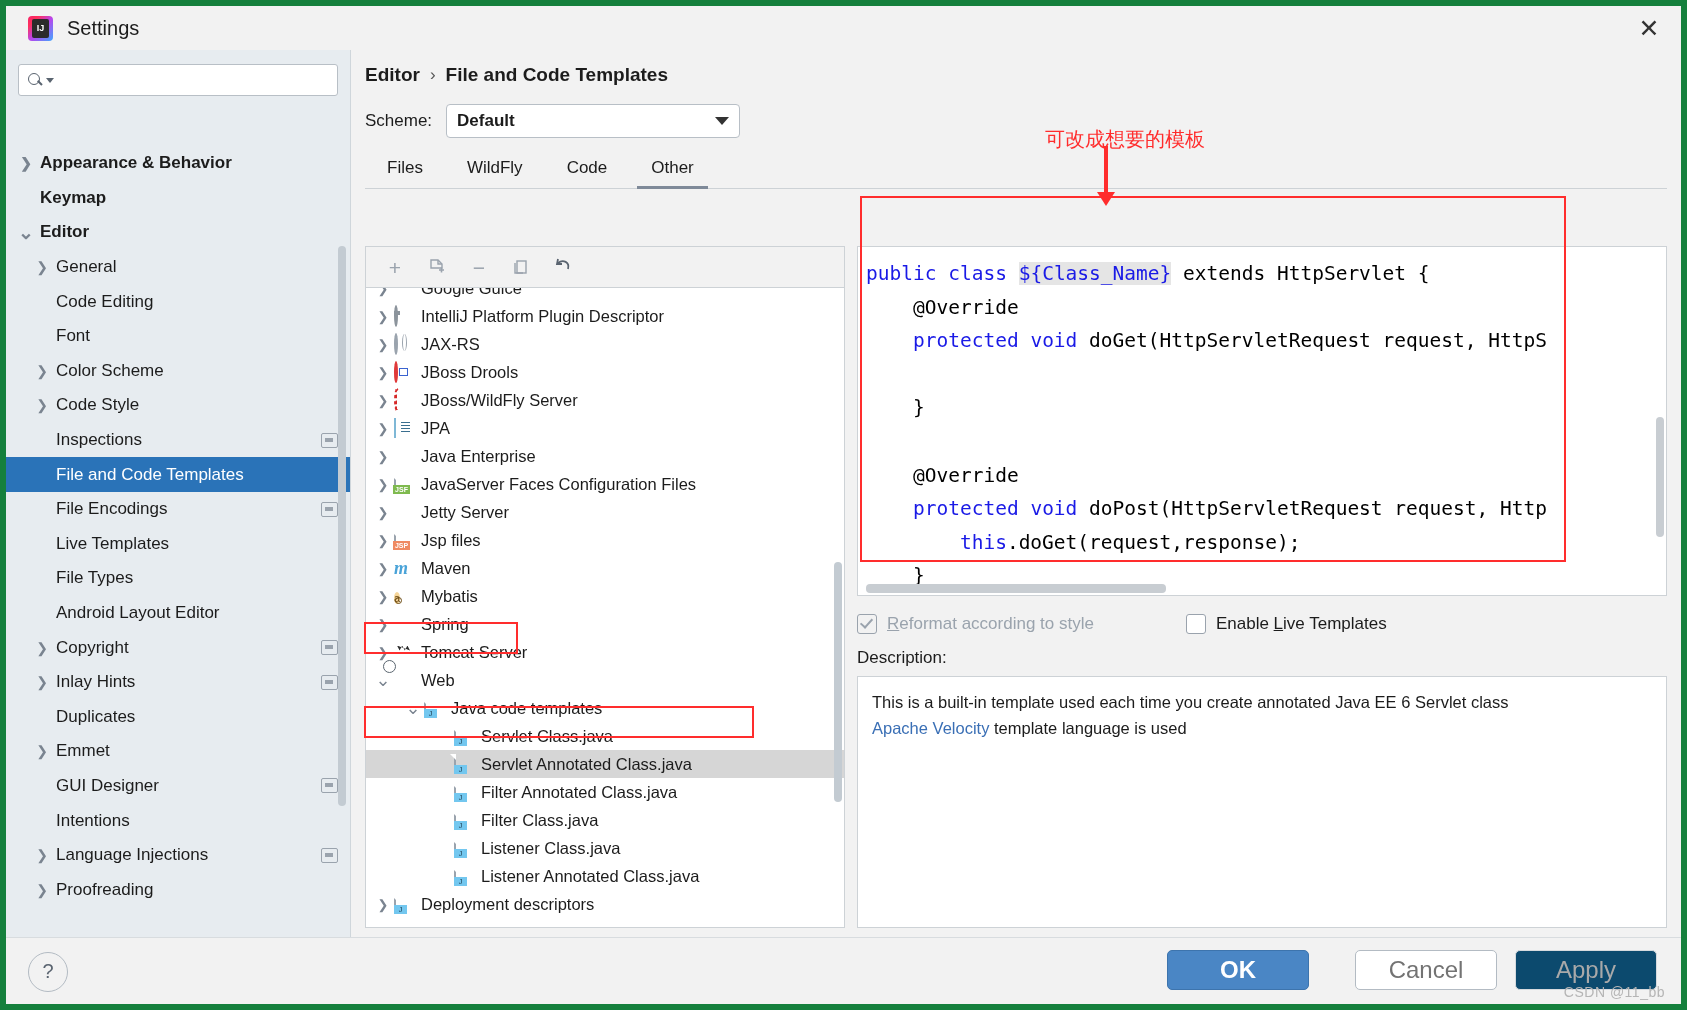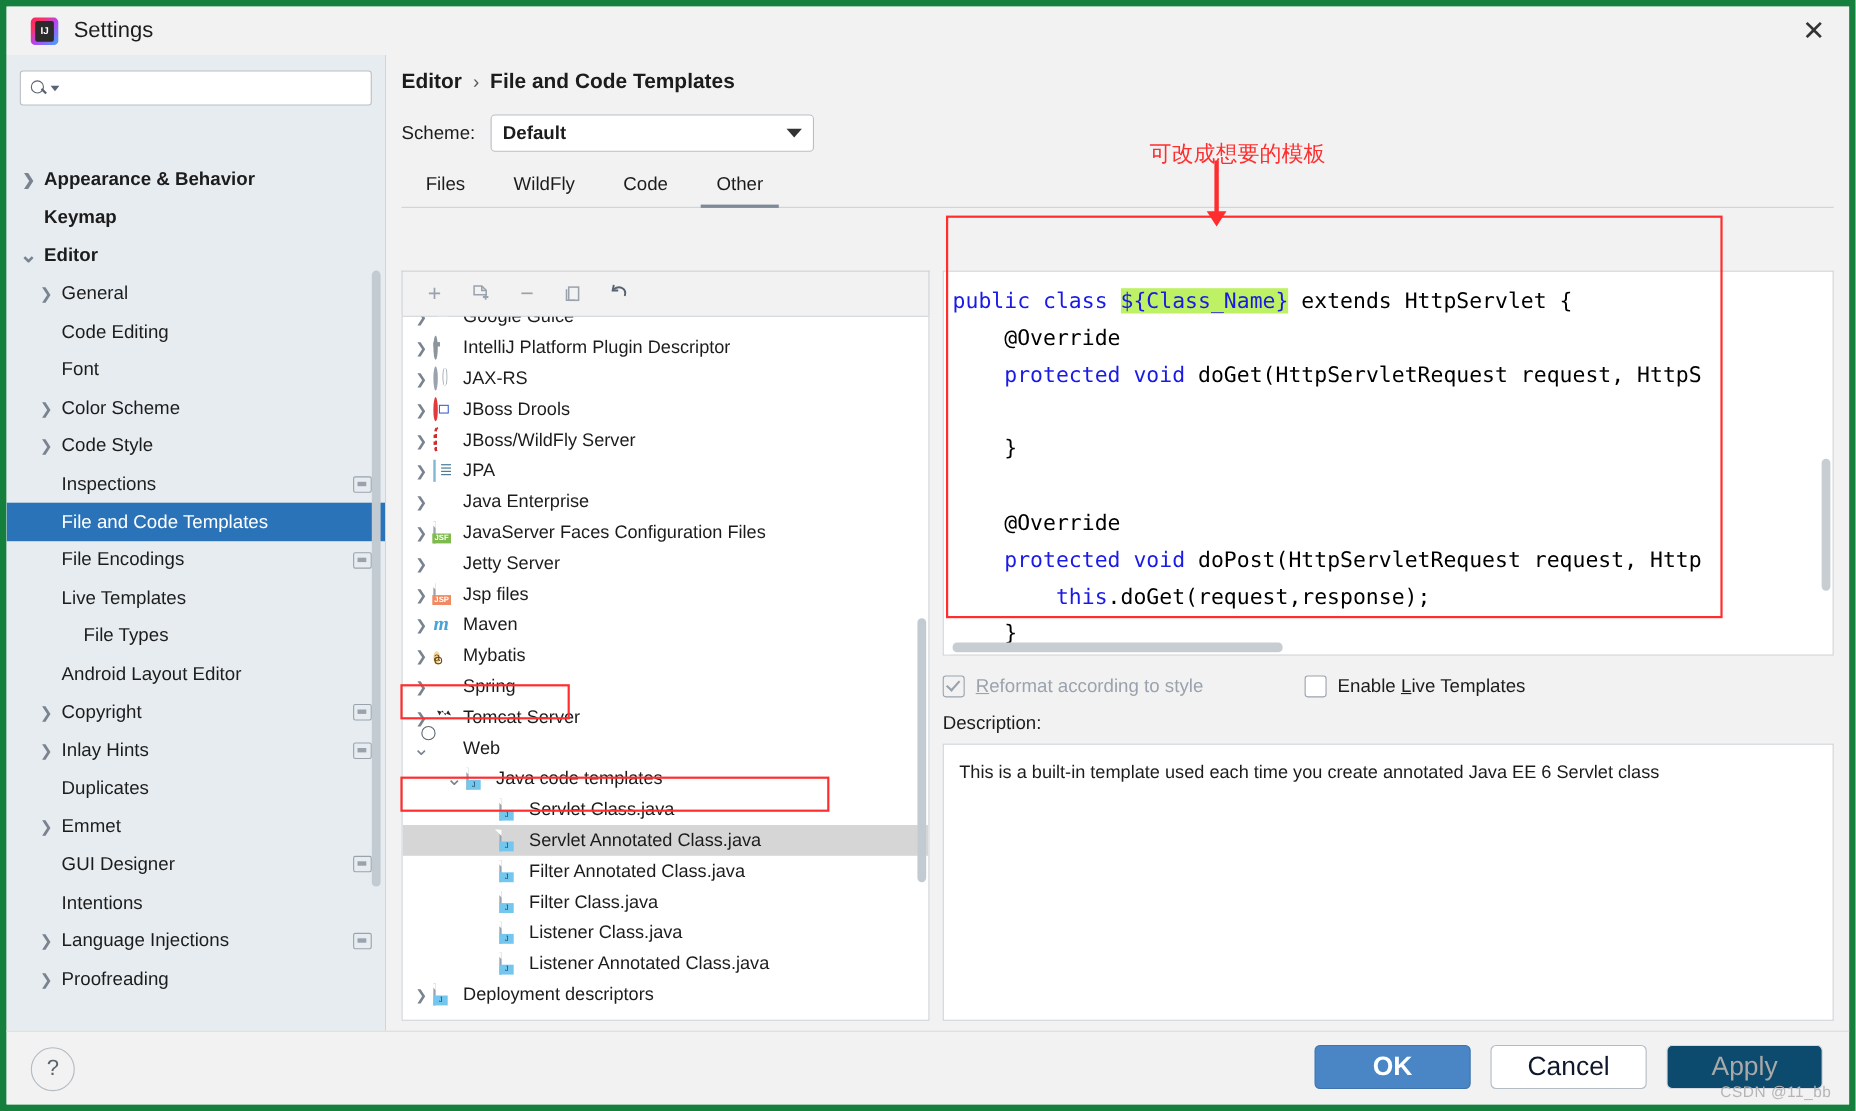--- a/index.html
+++ b/index.html
@@ -111,21 +111,21 @@
   .ic-web{width:17px;height:17px;background:#8ed7f5;position:relative;}
   .ic-web:after{content:"";position:absolute;right:-2px;bottom:-2px;width:11px;height:11px;border:1.5px solid #5b6670;border-radius:50%;background:#fff;}
 
   
   .editpane{flex:1;display:flex;flex-direction:column;min-width:0;position:relative;}
   .codebox{height:348px;background:#fff;border:1px solid #cdd2d6;position:relative;overflow:hidden;}
   .gutter{position:absolute;left:0;top:0;bottom:0;width:6px;background:#fff;}
   .code{font-family:"DejaVu Sans Mono","Liberation Mono",monospace;font-size:19.5px;line-height:33.6px;
     padding:10px 0 0 8px;white-space:pre;color:#000;}
   .kw{color:#1a1ae6;}
-  .var{color:#1a1ae6;background:#bef264;}
+  .var{color:#1a1ae6;background:#e5e5e5;}
   .code-hsb{position:absolute;left:8px;bottom:2px;height:9px;width:300px;background:#c8cdd2;border-radius:4px;}
   .code-vsb{position:absolute;right:2px;top:170px;height:120px;width:8px;background:#c8cdd2;border-radius:4px;}
 
   .chkrow{display:flex;align-items:center;margin-top:18px;gap:0;}
   .chk{width:18px;height:18px;border:1.5px solid #9aa3ad;border-radius:3px;background:#f2f2f2;position:relative;flex:0 0 auto;margin-right:10px;}
   .chk.on:after{content:"";position:absolute;left:4.5px;top:1px;width:5px;height:10px;border:solid #9aa3ad;border-width:0 2px 2px 0;transform:rotate(42deg);}
   .chk.empty{background:#fff;border-color:#9aa3ad;}
   .chk-label{font-size:17px;color:#9aa3ad;}
   .chk-label.dark{color:#1c1c1c;}
   .chk-label u{text-decoration:underline;}
@@ -135,21 +135,21 @@
   .descbox{margin-top:8px;flex:1;background:#fff;border:1px solid #cdd2d6;padding:12px 14px;font-size:16.5px;line-height:26px;}
   .lnk{color:#3a6fb5;text-decoration:none;}
 
   
   .footer{position:absolute;left:0;right:0;bottom:0;height:66px;background:#f2f2f2;border-top:1px solid #d8dcdf;}
   .help-btn{position:absolute;left:22px;top:14px;width:38px;height:38px;border-radius:50%;border:1.5px solid #b3bbc3;
     color:#5a6470;font-size:20px;text-align:center;line-height:36px;background:#f2f2f2;}
   .btns{position:absolute;right:24px;top:12px;display:flex;gap:18px;align-items:center;}
   .btn{height:38px;min-width:104px;border-radius:5px;font-size:24px;display:flex;align-items:center;justify-content:center;padding:0 18px;}
   .btn.ok{background:#4a86c5;color:#fff;font-weight:bold;border:1px solid #3d74ad;}
-  .btn.cancel{background:#fff;color:#0f172a;border:1px solid #b3bbc3;}
+  .btn.cancel{background:#fff;color:#737373;border:1px solid #b3bbc3;margin-left:28px;}
   .btn.apply{background:#0c4a6e;color:#a9a9a9;border:1px solid #d6dade;}
 
   
   .ann-txt{position:absolute;color:#ff2d2d;font-size:20px;white-space:nowrap;}
   .ann-rect{position:absolute;border:2.5px solid #ff2d2d;pointer-events:none;}
   .ann-arrow{position:absolute;width:4px;background:#ff2d2d;}
   .ann-arrow:after{content:"";position:absolute;left:-7px;bottom:-12px;width:0;height:0;
     border-left:9px solid transparent;border-right:9px solid transparent;border-top:14px solid #ff2d2d;}
   .watermark{position:absolute;right:16px;bottom:4px;font-size:14px;color:#b5b5b5;letter-spacing:.5px;}
 </style>
@@ -223,21 +223,21 @@
             <span class="arrow"></span>
             <span class="lbl" style="padding-left: 6px;">File Encodings</span>
             <span class="badge"></span>
           </div>
           <div class="titem lvl1">
             <span class="arrow"></span>
             <span class="lbl" style="padding-left: 6px;">Live Templates</span>
           </div>
           <div class="titem lvl1">
             <span class="arrow"></span>
-            <span class="lbl" style="padding-left: 6px; margin-left: 20px;">File Types</span>
+            <span class="lbl" style="padding-left: 6px;">File Types</span>
           </div>
           <div class="titem lvl1">
             <span class="arrow"></span>
             <span class="lbl" style="padding-left: 6px;">Android Layout Editor</span>
           </div>
           <div class="titem lvl1">
             <span class="arrow">❯</span>
             <span class="lbl" style="padding-left: 6px;">Copyright</span>
             <span class="badge"></span>
           </div>
@@ -461,20 +461,23 @@
             <span class="chk on"></span>
             <span class="chk-label"><u>R</u>eformat according to style</span>
             <span class="spacer-chk"></span>
             <span class="chk empty"></span>
             <span class="chk-label dark">Enable <u>L</u>ive Templates</span>
           </div>
 
           <div class="desc-label">Description:</div>
           <div class="descbox">
             <div>This is a built-in template used each time you create annotated Java EE 6 Servlet class</div>
+            <div>
+              <a class="lnk" href="#">Apache Velocity</a><span> template language is used</span>
+            </div>
           </div>
         </div>
       </div>
     </div>
   </div>
 
   <div class="footer">
     <div class="help-btn">?</div>
     <div class="btns">
       <div class="btn ok">OK</div>

